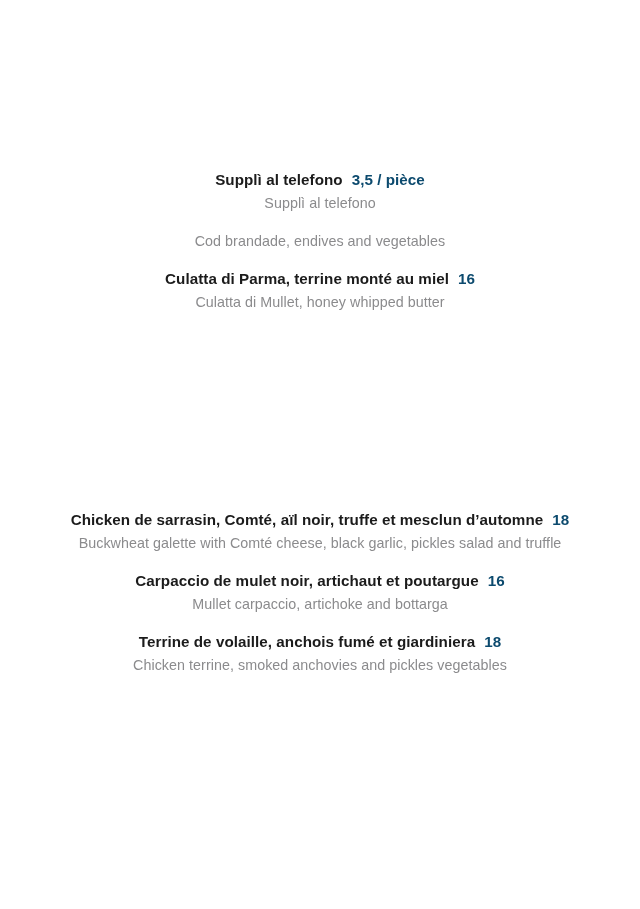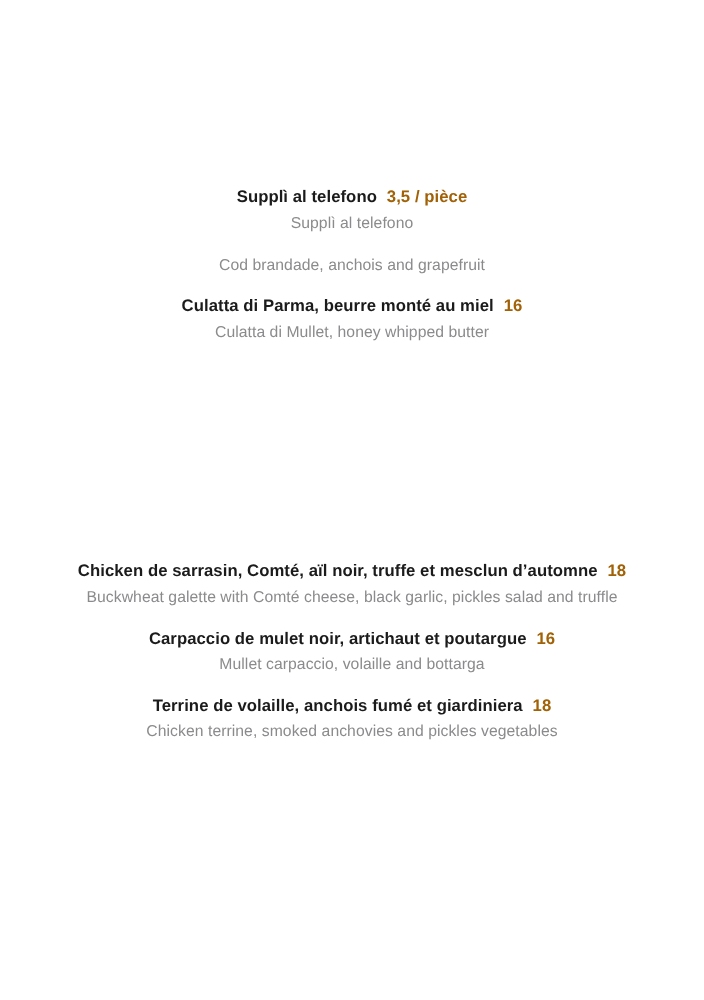--- a/index.html
+++ b/index.html
@@ -44,21 +44,21 @@
     font-weight: 600;
     color: #1b1b1b;
     line-height: 1.36;
     letter-spacing: 0.05px;
     padding: 0 16px;
   }
 
   .item-price {
     display: inline;
     font-weight: 600;
-    color: #a16207;
+    color: #0c4a6e;
     margin-left: 9px;
     white-space: nowrap;
   }
 
   .item-translation {
     font-size: 14.3px;
     font-weight: 400;
     color: #8b8b8d;
     line-height: 1.42;
     letter-spacing: 0.05px;
@@ -76,26 +76,26 @@
   <div class="menu-section" id="section-starters">
 
     <div class="menu-item">
       <div class="item-headline">
         <span>Supplì al telefono</span><span class="item-price">3,5 / pièce</span>
       </div>
       <div class="item-translation">Supplì al telefono</div>
     </div>
 
     <div class="menu-item">
-      <div class="item-translation">Cod brandade, anchois and grapefruit</div>
+      <div class="item-translation">Cod brandade, endives and vegetables</div>
     </div>
 
     <div class="menu-item">
       <div class="item-headline">
-        <span>Culatta di Parma, beurre monté au miel</span><span class="item-price">16</span>
+        <span>Culatta di Parma, terrine monté au miel</span><span class="item-price">16</span>
       </div>
       <div class="item-translation">Culatta di Mullet, honey whipped butter</div>
     </div>
 
   </div>
 
   <div class="section-gap"></div>
 
   <div class="menu-section" id="section-plates">
 
@@ -103,21 +103,21 @@
       <div class="item-headline">
         <span>Chicken de sarrasin, Comté, aïl noir, truffe et mesclun d’automne</span><span class="item-price">18</span>
       </div>
       <div class="item-translation wide">Buckwheat galette with Comté cheese, black garlic, pickles salad and truffle</div>
     </div>
 
     <div class="menu-item">
       <div class="item-headline">
         <span>Carpaccio de mulet noir, artichaut et poutargue</span><span class="item-price">16</span>
       </div>
-      <div class="item-translation">Mullet carpaccio, volaille and bottarga</div>
+      <div class="item-translation">Mullet carpaccio, artichoke and bottarga</div>
     </div>
 
     <div class="menu-item">
       <div class="item-headline">
         <span>Terrine de volaille, anchois fumé et giardiniera</span><span class="item-price">18</span>
       </div>
       <div class="item-translation">Chicken terrine, smoked anchovies and pickles vegetables</div>
     </div>
 
   </div>

